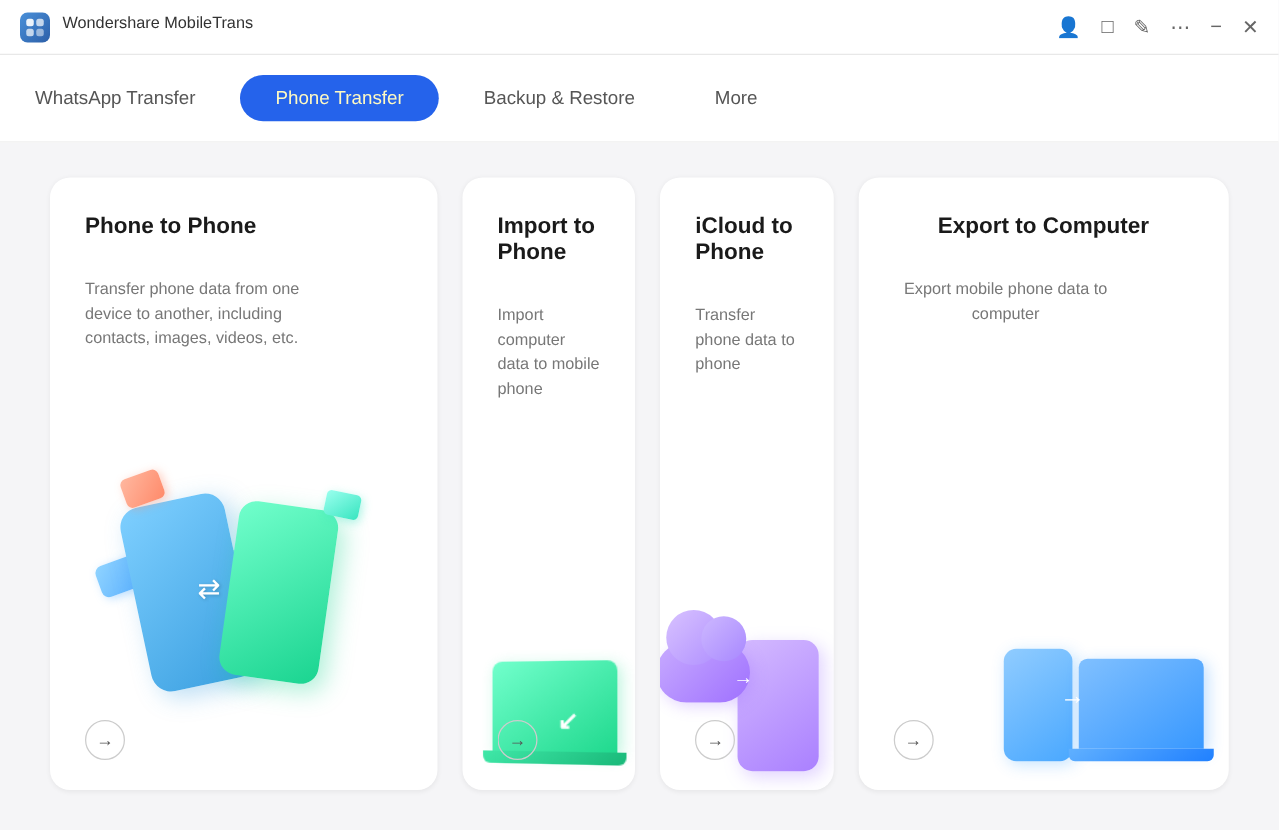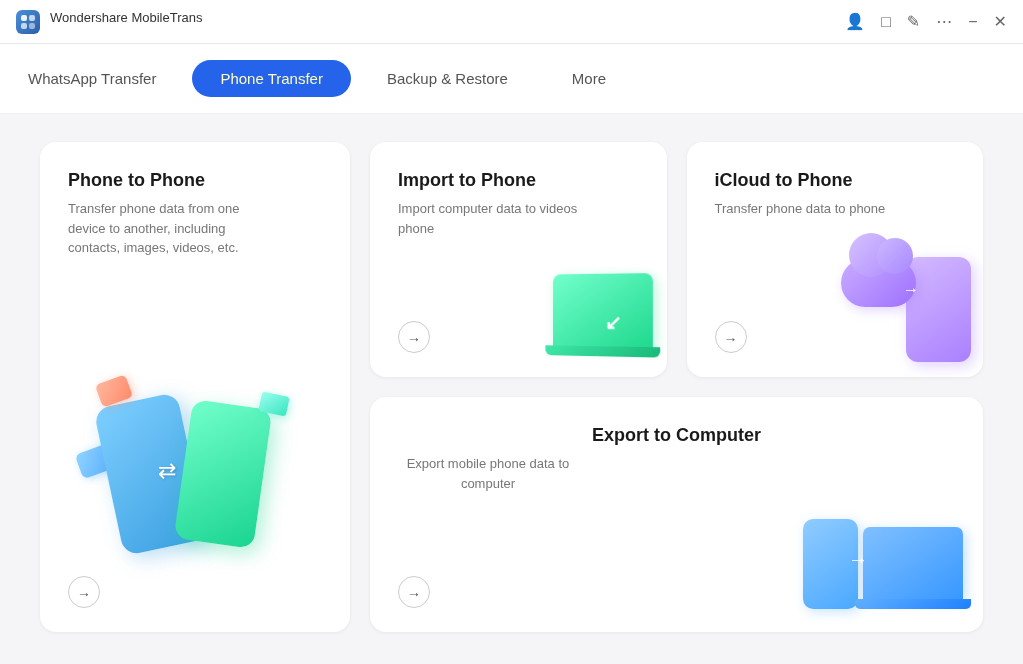--- a/index.html
+++ b/index.html
@@ -93,41 +93,42 @@
       box-shadow: 0 1px 4px rgba(0,0,0,0.06);
     }
     .card-large {
       flex: 0 0 310px;
       display: flex;
       flex-direction: column;
     }
     .card-right-col {
       flex: 1;
       display: flex;
-      flex-direction: column;
+      flex-direction: row;
       gap: 20px;
     }
     .card-small {
       flex: 1;
       display: flex;
       flex-direction: column;
       position: relative;
       overflow: hidden;
     }
     .card-title {
       font-size: 18px;
       font-weight: 700;
       color: #1a1a1a;
       margin-bottom: 8px;
     }
     .card-desc {
       font-size: 13px;
       color: #777;
       line-height: 1.5;
       max-width: 180px;
+      margin-top: 22px;
     }
     .card-arrow {
       width: 32px;
       height: 32px;
       border-radius: 50%;
       border: 1.5px solid #ccc;
       display: flex;
       align-items: center;
       justify-content: center;
       color: #555;
@@ -257,21 +258,21 @@
     </div>
     <div class="card-arrow">→</div>
   </div>
 
   <div class="card-right-col">
 
     <div style="display: flex; gap: 20px; flex: 1;">
 
       <div class="card card-small">
         <div class="card-title">Import to Phone</div>
-        <div class="card-desc">Import computer data to videos phone</div>
+        <div class="card-desc">Import computer data to mobile phone</div>
 
         <div style="position: absolute; right: 15px; bottom: 15px;">
           <div style="position: relative; width: 130px; height: 110px; transform: perspective(400px) rotateY(-10deg);">
 
             <div style="
               width: 100px; height: 72px;
               background: linear-gradient(145deg, #72ffcc, #20d98e);
               border-radius: 8px 8px 0 0;
               position: absolute; right: 0; bottom: 16px;
               box-shadow: 3px 3px 12px rgba(32,217,142,0.3);

